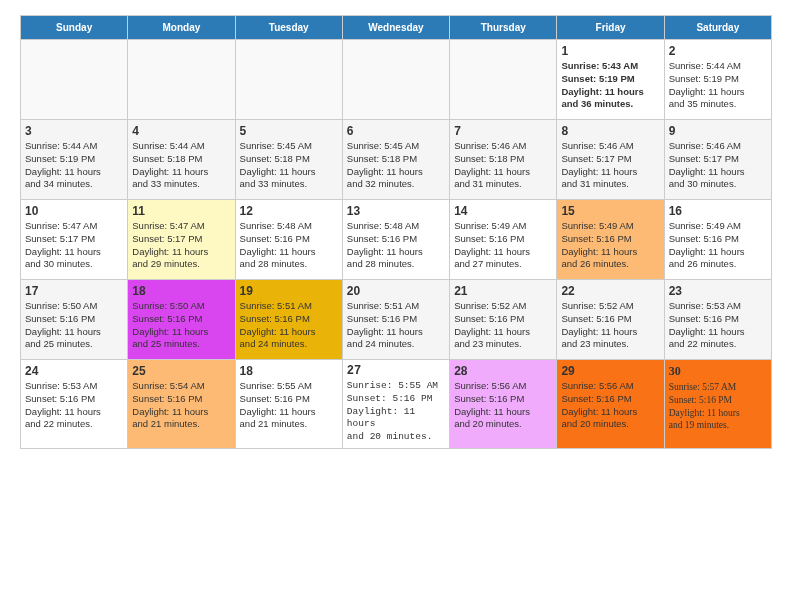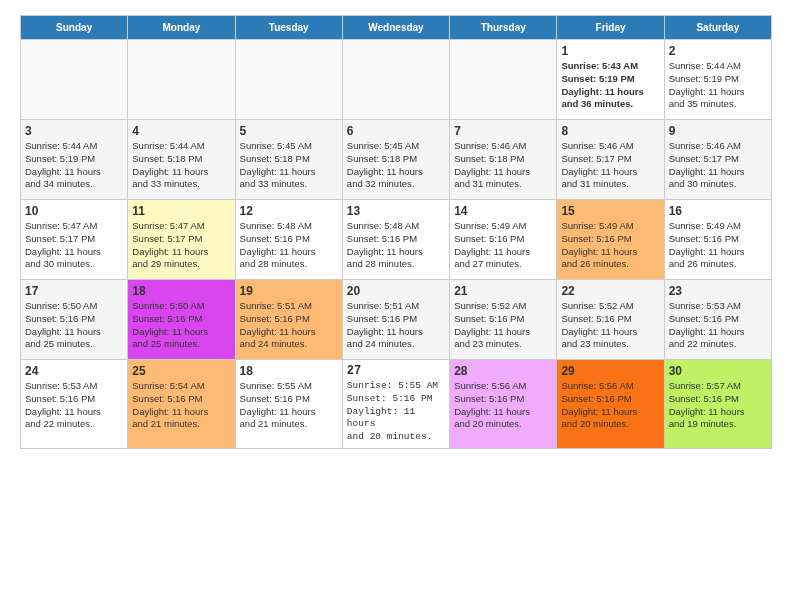--- a/index.html
+++ b/index.html
@@ -233,21 +233,21 @@
 Daylight: 11 hours
 and 25 minutes.</div>
           </td>
           <td style="background: #d946ef;">
             <span class="day-number">18</span>
             <div class="day-info" style="white-space: pre-line;">Sunrise: 5:50 AM
 Sunset: 5:16 PM
 Daylight: 11 hours
 and 25 minutes.</div>
           </td>
-          <td style="background: #fdba74;">
+          <td style="background: #eab308;">
             <span class="day-number">19</span>
             <div class="day-info" style="white-space: pre-line;">Sunrise: 5:51 AM
 Sunset: 5:16 PM
 Daylight: 11 hours
 and 24 minutes.</div>
           </td>
           <td style="background: rgb(245, 245, 245);">
             <span class="day-number">20</span>
             <div class="day-info" style="white-space: pre-line;">Sunrise: 5:51 AM
 Sunset: 5:16 PM
@@ -312,21 +312,21 @@
 Daylight: 11 hours
 and 20 minutes.</div>
           </td>
           <td style="background: #f97316;">
             <span class="day-number">29</span>
             <div class="day-info" style="white-space: pre-line;">Sunrise: 5:56 AM
 Sunset: 5:16 PM
 Daylight: 11 hours
 and 20 minutes.</div>
           </td>
-          <td style="background: #bef264;">
+          <td style="background: #f97316; font-family: Liberation Serif, serif;">
             <span class="day-number">30</span>
             <div class="day-info" style="white-space: pre-line;">Sunrise: 5:57 AM
 Sunset: 5:16 PM
 Daylight: 11 hours
 and 19 minutes.</div>
           </td>
         </tr>
       </tbody>
   </table>
 </div>

